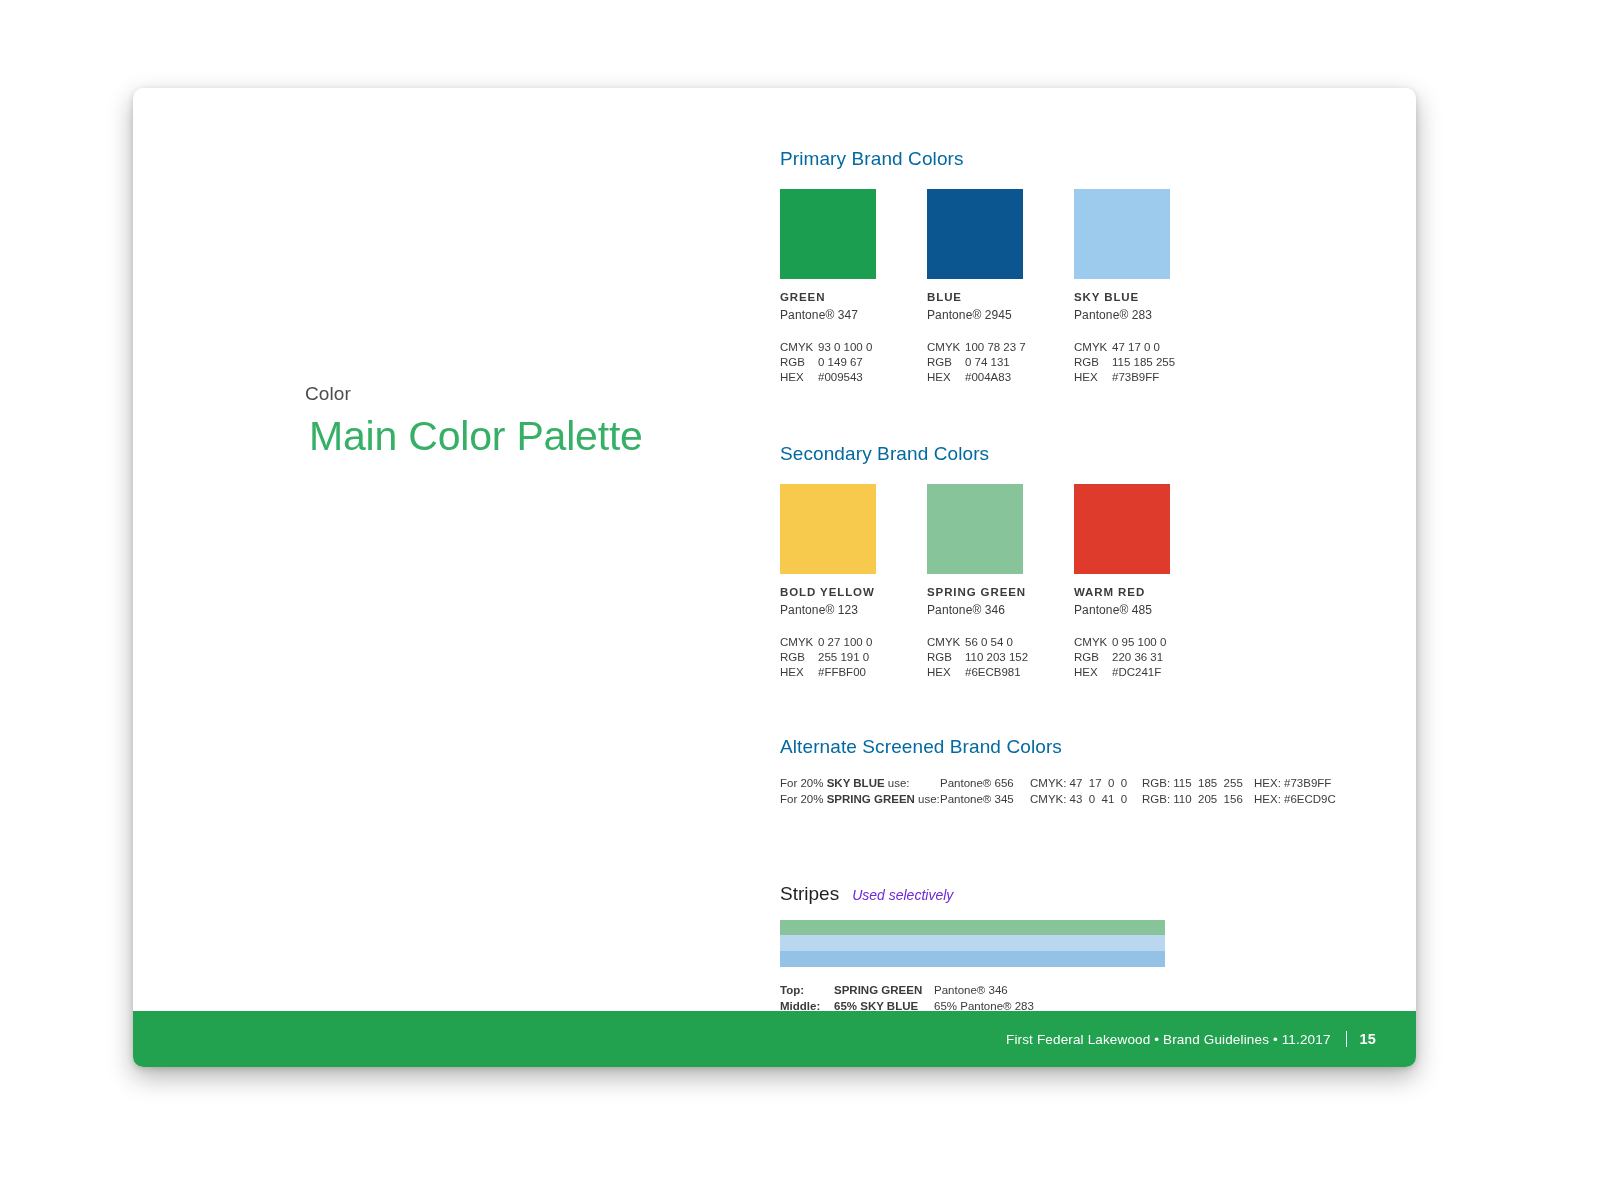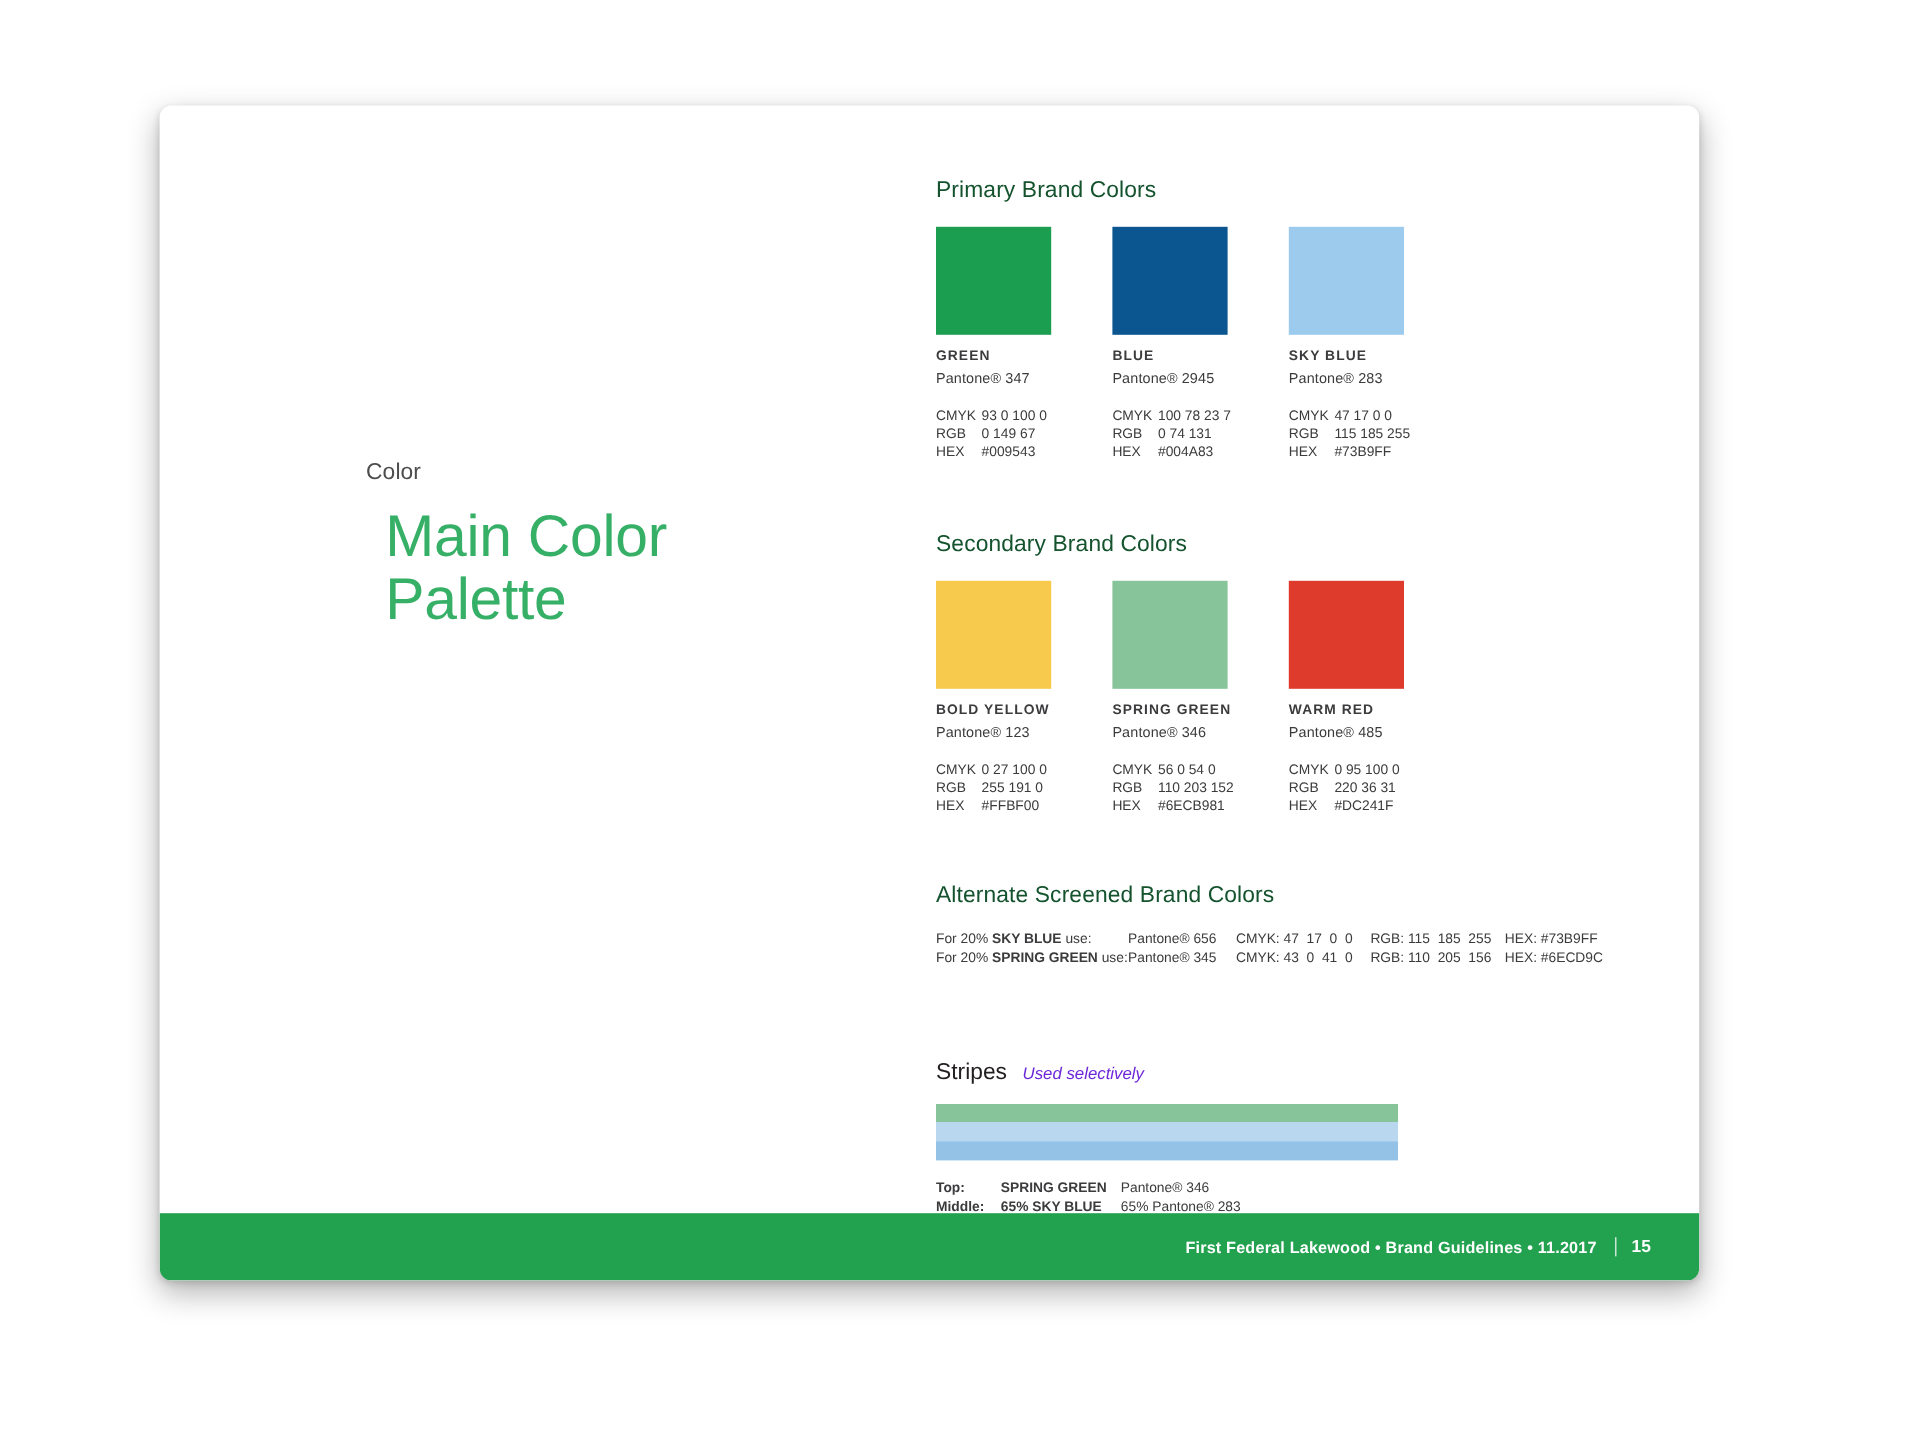--- a/index.html
+++ b/index.html
@@ -42,40 +42,40 @@
     width: 420px;
   }
   .eyebrow {
     font-size: 19px;
     font-weight: normal;
     color: #4d4d4f;
     letter-spacing: 0.1px;
     margin: 0 0 9px 0;
   }
   .headline {
-    font-size: 49px;
+    font-size: 41px;
     font-weight: 300;
     color: #37b067;
     letter-spacing: -0.2px;
     line-height: 1.08;
-    margin: 16px;
+    margin: 4px;
   }
 
   
   .content {
     position: absolute;
     left: 647px;
     top: 60px;
     width: 580px;
   }
 
   .section-heading {
     font-size: 19px;
     font-weight: normal;
-    color: #14532d;
+    color: #0369a1;
     margin: 0 0 19px 0;
     letter-spacing: 0.1px;
   }
 
   
   .swatch-row {
     display: flex;
     gap: 0;
   }
   .swatch-col {
@@ -197,21 +197,21 @@
     justify-content: flex-end;
   }
   .footer-inner {
     display: flex;
     align-items: center;
     color: #ffffff;
     font-size: 13.5px;
     padding-right: 40px;
     letter-spacing: 0.15px;
   }
-  .footer-text { font-weight: bold; }
+  .footer-text { font-weight: normal; }
   .footer-sep {
     display: inline-block;
     width: 1px;
     height: 16px;
     background: #ffffff;
     margin: 0 13px 0 15px;
     opacity: 0.95;
   }
   .footer-page { font-weight: bold; font-size: 14.5px; }
 </style>

